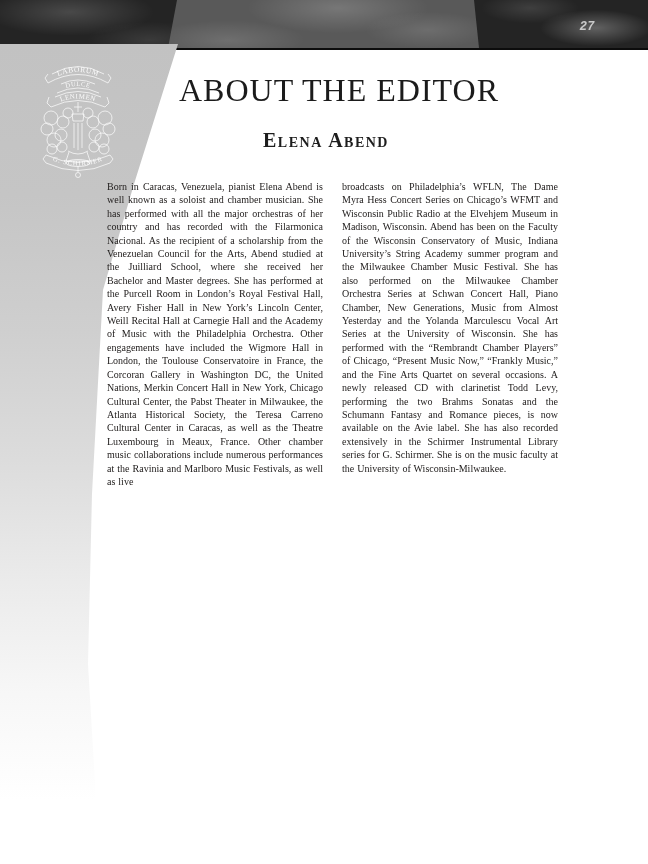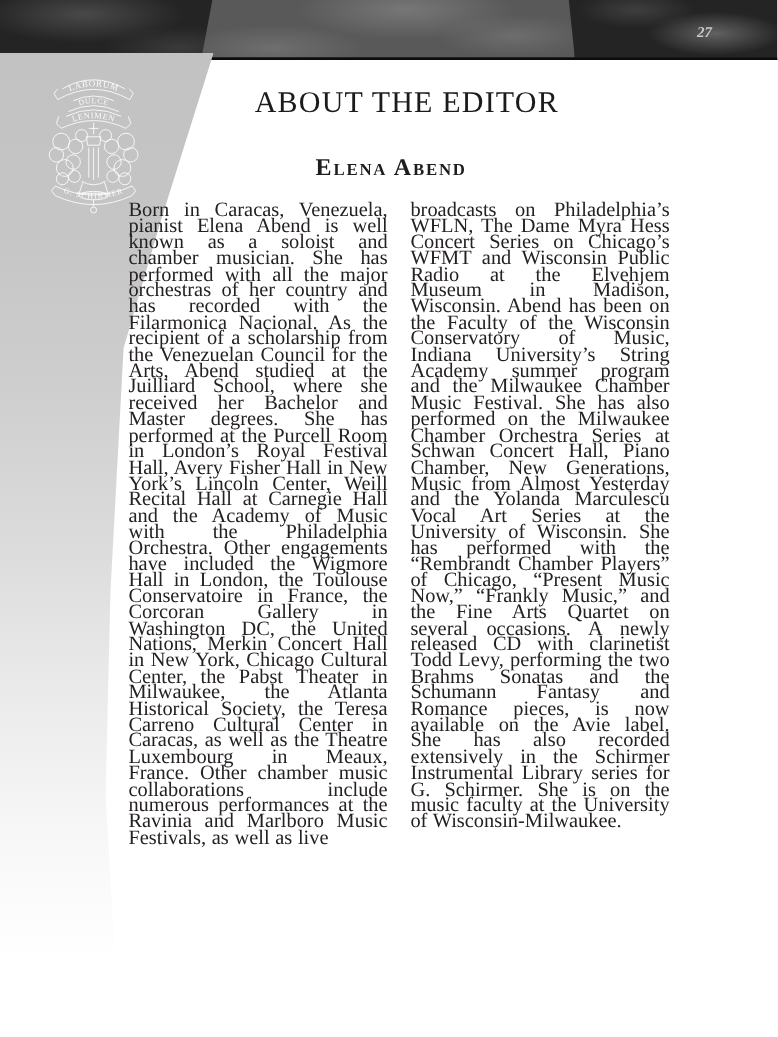--- a/index.html
+++ b/index.html
@@ -22,21 +22,21 @@
     position:absolute;left:168px;top:0;width:311px;height:48px;
     clip-path:polygon(9px 0, 306px 0, 311px 48px, 0 48px);
     background:
       radial-gradient(130px 36px at 170px 8px, rgba(255,255,255,.18), transparent 70%),
       radial-gradient(110px 28px at 60px 40px, rgba(255,255,255,.13), transparent 70%),
       radial-gradient(90px 26px at 260px 30px, rgba(255,255,255,.12), transparent 70%),
       #595959;
   }
   .page-number{
     position:absolute;left:574px;top:20px;width:26px;text-align:center;
-    color:#c9c9c9;font-family:Liberation Serif, serif;
+    color:#c9c9c9;font-family:Liberation Mono, monospace;
     font-style:italic;font-weight:600;font-size:12.5px;z-index:5;
   }
 
   
   .side-wedge{
     position:absolute;left:0;top:44px;width:180px;height:756px;
     clip-path:polygon(0 0, 178px 0, 134px 140px, 103px 246px, 92px 450px,
                       88px 620px, 96px 756px, 0 756px);
     background:linear-gradient(180deg,#c2c2c2 0%,#c5c5c5 20%,#cfcfcf 38%,
                #dcdcdc 55%,#eaeaea 70%,#f7f7f7 86%,#ffffff 100%);
@@ -46,34 +46,34 @@
   .crest{position:absolute;left:38px;top:56px;width:80px;height:125px;}
   .crest svg{display:block;width:100%;height:100%;}
   .crest path,.crest circle,.crest ellipse,.crest line{
     fill:none;stroke:#ffffff;stroke-opacity:.88;stroke-width:.8;}
   .crest text{fill:#ffffff;fill-opacity:.92;stroke:none;
     font-family:"Liberation Serif", serif;}
 
   
   .title{
     position:absolute;left:30px;top:72px;width:618px;text-align:center;
-    font-size:25px;letter-spacing:1px;color:#1b1b1b;font-weight:400;
+    font-size:32px;letter-spacing:1px;color:#1b1b1b;font-weight:400;
     white-space:nowrap;
   }
   .subtitle{
     position:absolute;left:2px;top:129px;width:648px;text-align:center;
     font-variant:small-caps;font-size:20px;font-weight:600;
     letter-spacing:1.5px;color:#1d1d1d;
   }
 
   
   .bio{position:absolute;left:107px;top:168px;width:451px;display:flex;gap:19px;}
   .bio .col{
     width:216px;text-align:justify;
-    font-size:17px;line-height:13.4px;color:#242120;word-spacing:.5px;
+    font-size:10px;line-height:13.4px;color:#242120;word-spacing:.5px;margin-top:12px;
   }
   .italic{}
 </style>
 </head>
 <body>
 
 <div class="page">
 
   <div class="top-band">
     <div class="band-light"></div>

